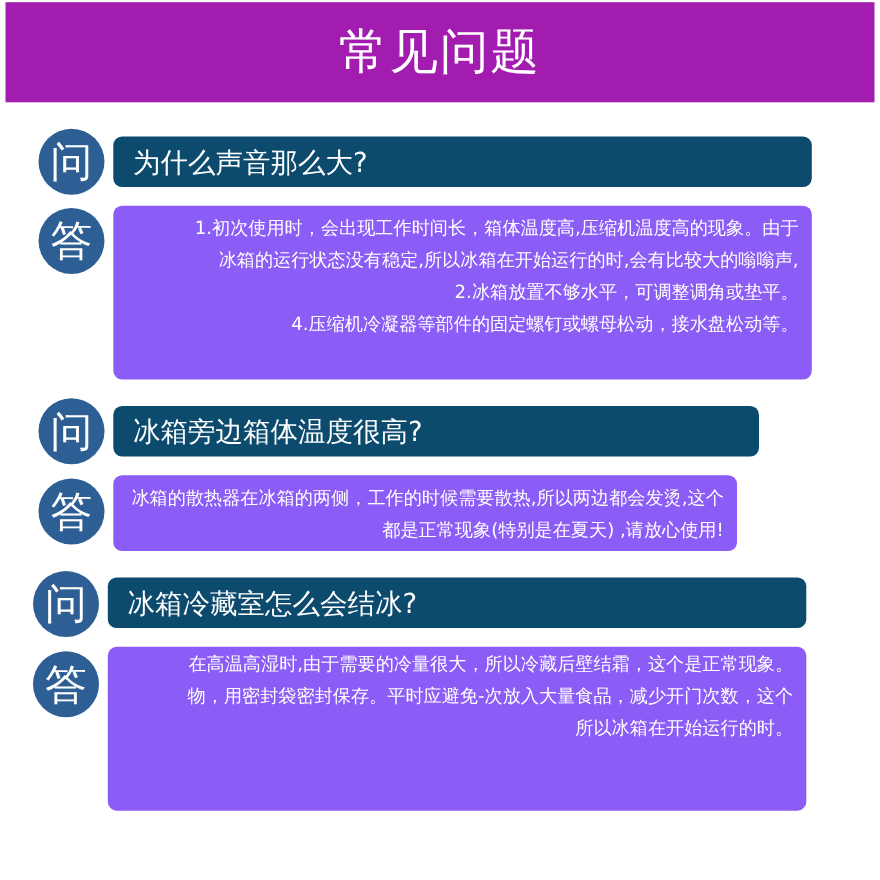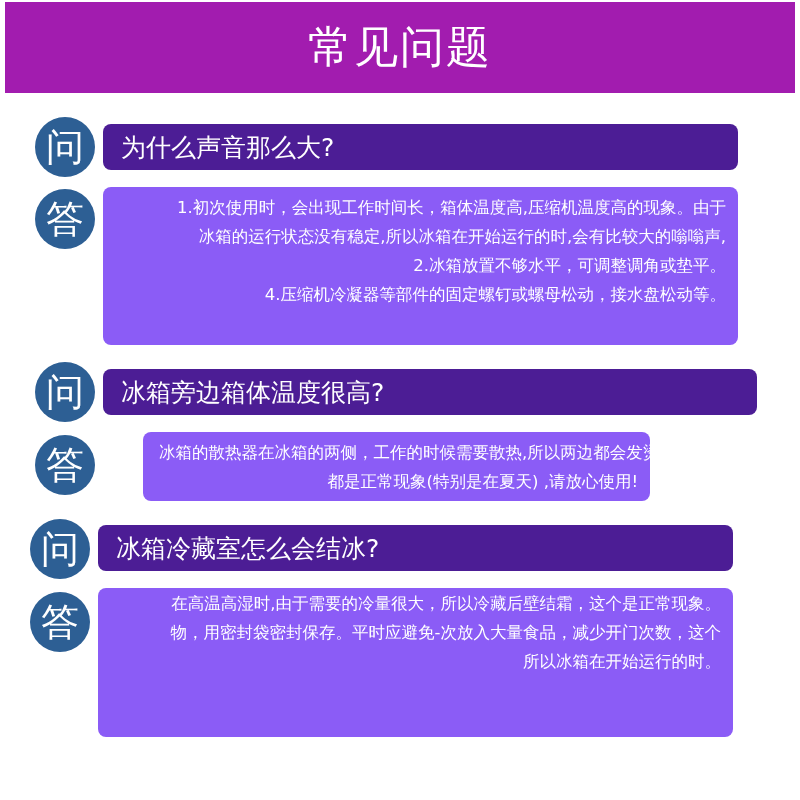--- a/index.html
+++ b/index.html
@@ -13,21 +13,21 @@
   }
   .header-title {
     color:#ffffff; font-size:44px; letter-spacing:2px; font-weight:normal;
   }
   .badge {
     position:absolute; width:60px; height:60px; border-radius:50%;
     background:#2d5f94; color:#ffffff; display:flex; align-items:center; justify-content:center;
     font-size:38px; line-height:1;
   }
   .qbox {
-    position:absolute; height:46px; border-radius:8px; background:#4c1d95;
+    position:absolute; height:46px; border-radius:8px; background:#0c4a6e;
     color:#ffffff; display:flex; align-items:center; padding-left:18px; box-sizing:border-box;
     font-size:25px;
   }
   .abox {
     position:absolute; border-radius:8px; background:#8b5cf6;
     color:#ffffff; box-sizing:border-box; padding:6px 12px 0 16px;
     font-size:16.5px; line-height:29px;text-align:right;
   }
   .abox .line { display:block; white-space:nowrap; }
 </style>
@@ -44,25 +44,25 @@
 </div>
 <div class="badge" style="left:35px; top:189px;">答</div>
 <div class="abox" style="left:103px; top:187px; width:635px; height:158px;">
   <span class="line">1.初次使用时，会出现工作时间长，箱体温度高,压缩机温度高的现象。由于</span>
   <span class="line">冰箱的运行状态没有稳定,所以冰箱在开始运行的时,会有比较大的嗡嗡声,</span>
   <span class="line">2.冰箱放置不够水平，可调整调角或垫平。</span>
   <span class="line">4.压缩机冷凝器等部件的固定螺钉或螺母松动，接水盘松动等。</span>
 </div>
 
 <div class="badge" style="left:35px; top:362px;">问</div>
-<div class="qbox" style="left:103px; top:369px; width:654px;">
+<div class="qbox" style="left:103px; top:369px; width:587px;">
   <span>冰箱旁边箱体温度很高?</span>
 </div>
 <div class="badge" style="left:35px; top:435px;">答</div>
-<div class="abox" style="left:103px; top:432px; width:507px; height:69px;margin-left:40px;">
+<div class="abox" style="left:103px; top:432px; width:567px; height:69px;">
   <span class="line">冰箱的散热器在冰箱的两侧，工作的时候需要散热,所以两边都会发烫,这个</span>
   <span class="line">都是正常现象(特别是在夏天) ,请放心使用!</span>
 </div>
 
 <div class="badge" style="left:30px; top:519px;">问</div>
 <div class="qbox" style="left:98px; top:525px; width:635px;">
   <span>冰箱冷藏室怎么会结冰?</span>
 </div>
 <div class="badge" style="left:30px; top:592px;">答</div>
 <div class="abox" style="left:98px; top:588px; width:635px; height:149px; padding-top:1px;">

